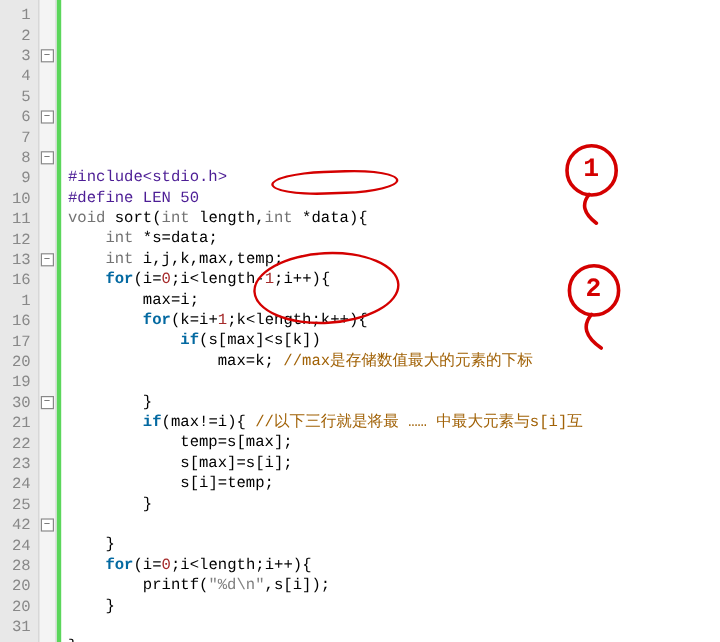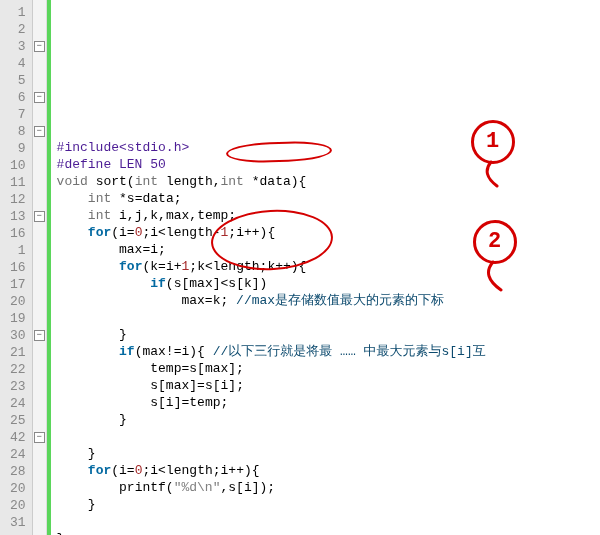--- a/index.html
+++ b/index.html
@@ -55,21 +55,21 @@
     position: relative;
     flex: 1;
     white-space: pre;
   }
   .code .line { height: 17px; line-height: 17px; }
   .kw   { color: #0369a1; font-weight: bold; }
   .type { color: #737373; margin-top: 24px; }
   .pre  { color: #4c1d95; }
   .num  { color: #a52a2a; }
   .str  { color: #808080; }
-  .commcn { color: #0c4a6e; }
+  .commcn { color: #a16207; }
   .ident{ color: #000; }
   .op   { color: #000; }
   .brace{ color: #000; }
 
   
   .anno {
     position: absolute;
     pointer-events: none;
   }
   .circle1 {

